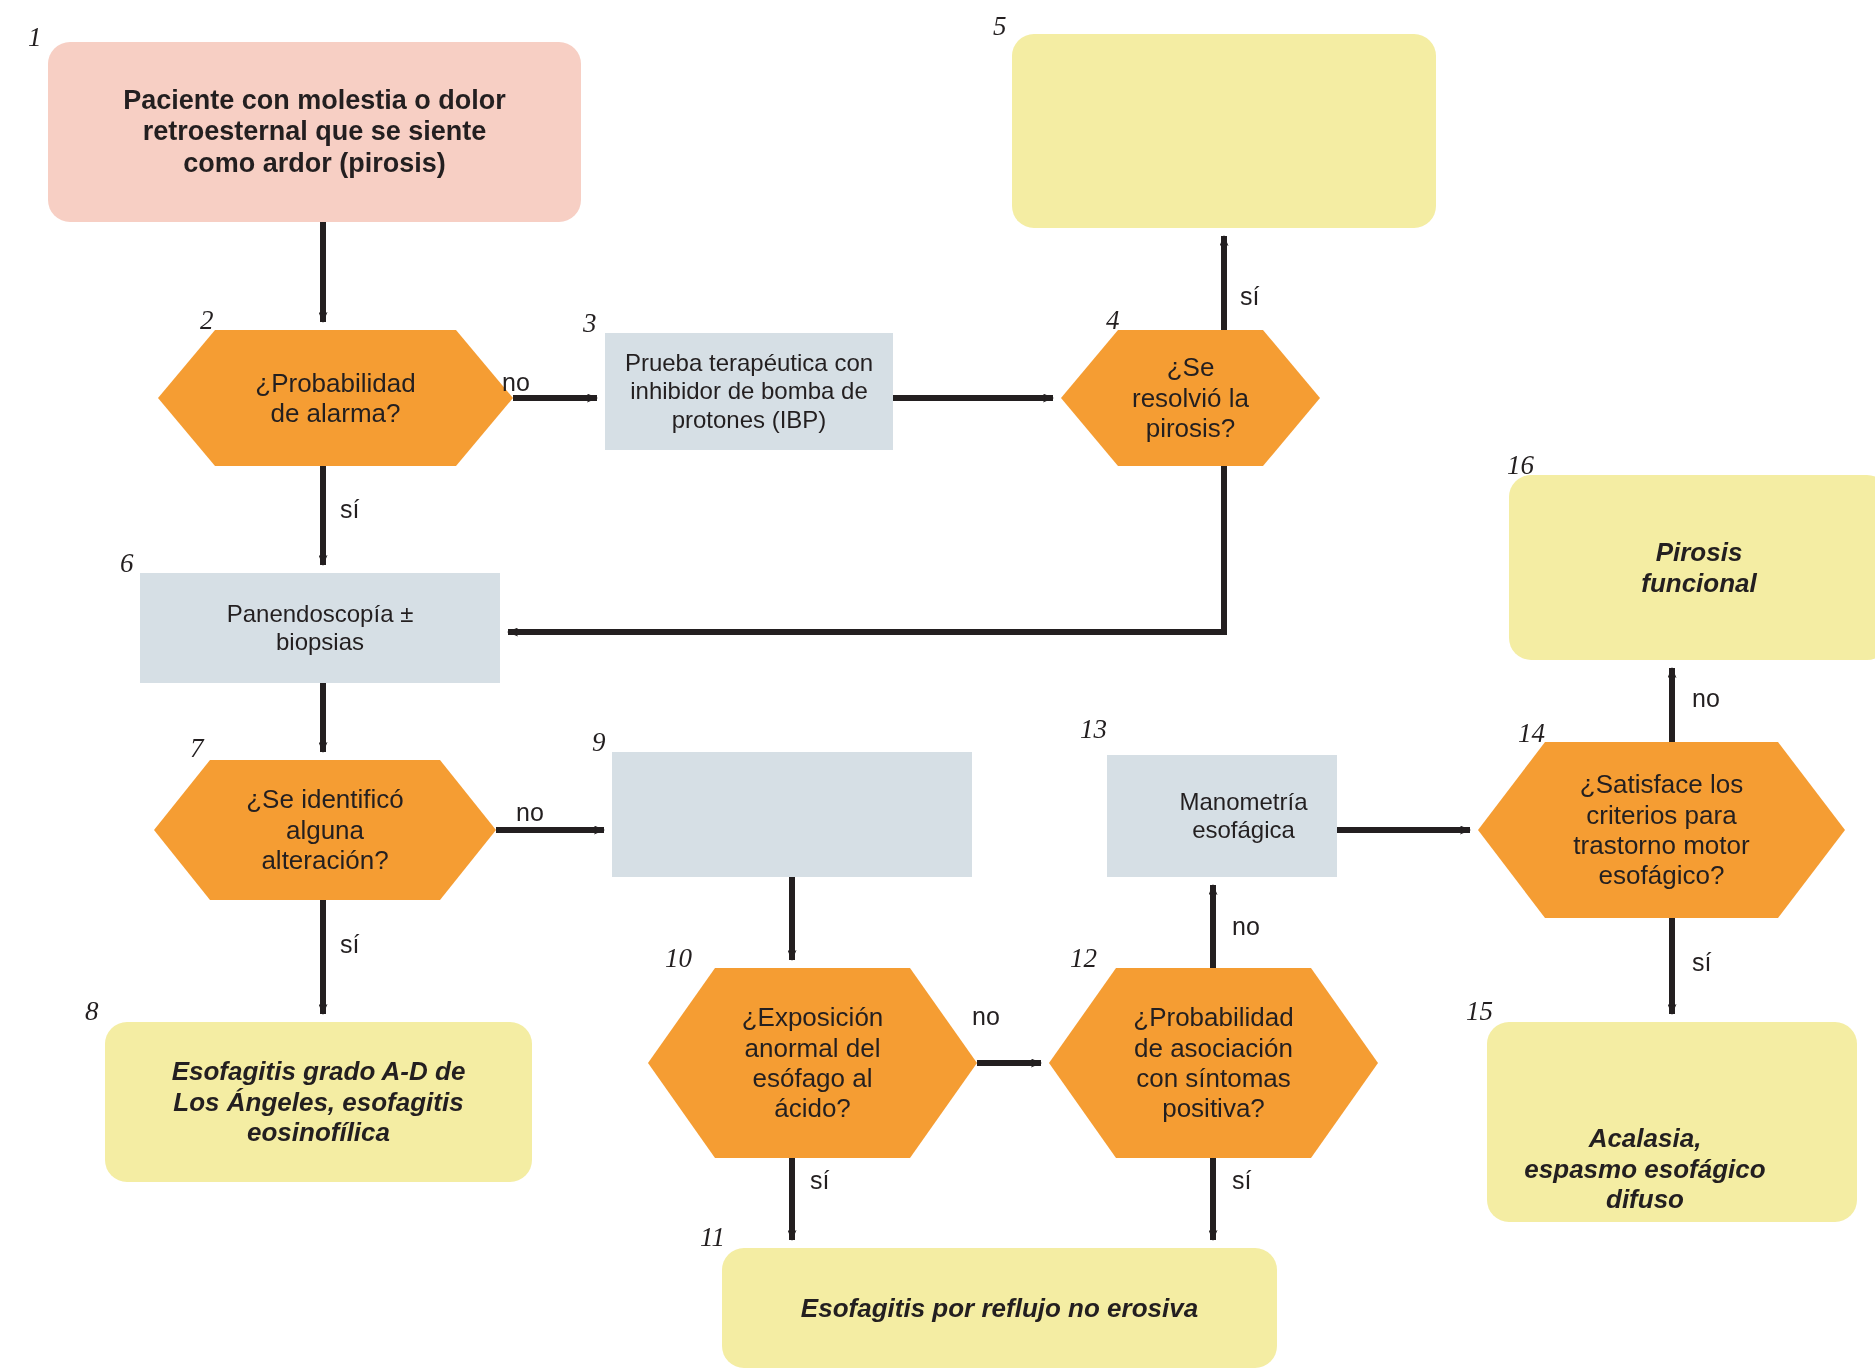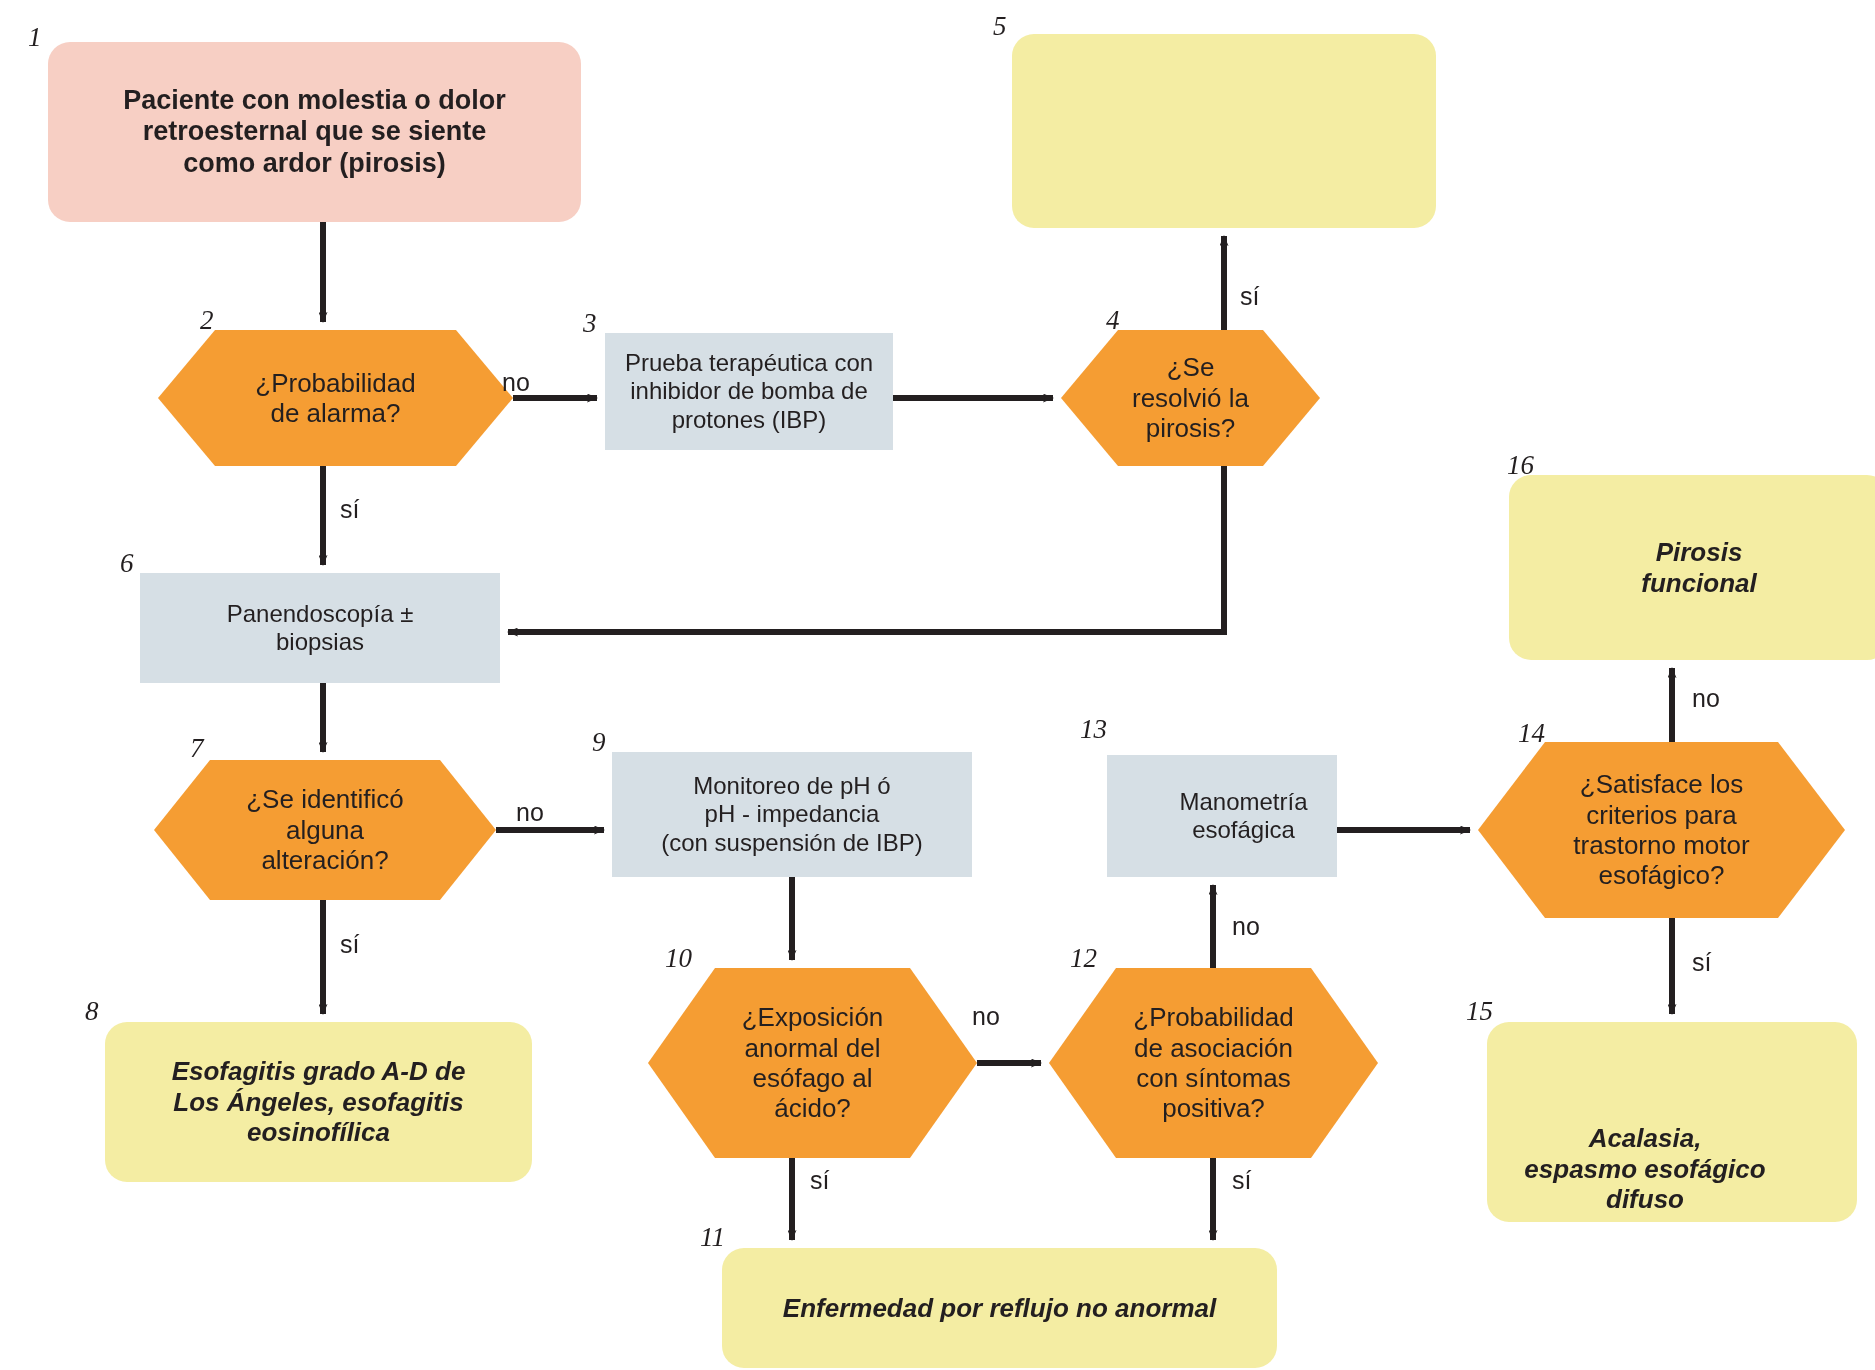--- a/index.html
+++ b/index.html
@@ -181,28 +181,25 @@
 resolvió la
 pirosis?</div>
   <div class="node-label t-decision" style="left:154px; top:760px; width:342px; height:140px;">¿Se identificó
 alguna
 alteración?</div>
   <div class="node-label t-process" style="left:140px; top:573px; width:360px; height:110px;">Panendoscopía ±
 biopsias</div>
   <div class="node-label t-terminal" style="left:105px; top:1022px;width:427px; height:160px;border-radius:21px;">Esofagitis grado A-D de
 Los Ángeles, esofagitis
 eosinofílica</div>
-  <div class="node-label t-process" style="left:612px; top:752px; width:360px; height:125px;">Monitoreo de pH ó
-pH - impedancia
-(con suspensión de IBP)</div>
   <div class="node-label t-decision" style="left:648px; top:968px; width:329px; height:190px;">¿Exposición
 anormal del
 esófago al
 ácido?</div>
-  <div class="node-label t-terminal" style="left:722px; top:1248px;width:555px; height:120px;">Enfermedad por reflujo no anormal</div>
+  <div class="node-label t-terminal" style="left:722px; top:1248px;width:555px; height:120px;">Esofagitis por reflujo no erosiva</div>
   <div class="node-label t-decision" style="left:1049px;top:968px; width:329px; height:190px;">¿Probabilidad
 de asociación
 con síntomas
 positiva?</div>
   <div class="node-label t-process" style="left:1107px;top:755px; width:273px; height:122px;">Manometría
 esofágica</div>
   <div class="node-label t-decision" style="left:1478px;top:742px; width:367px; height:176px;">¿Satisface los
 criterios para
 trastorno motor
 esofágico?</div>

